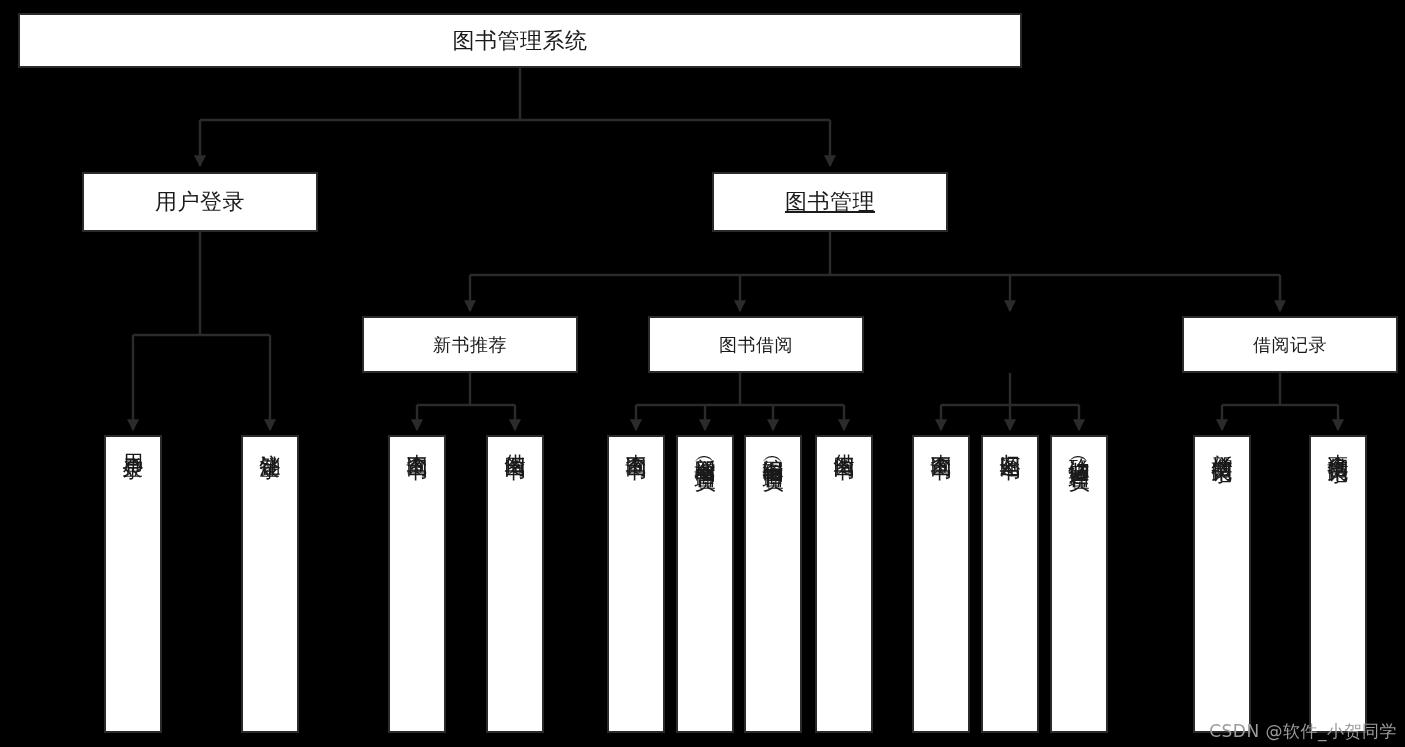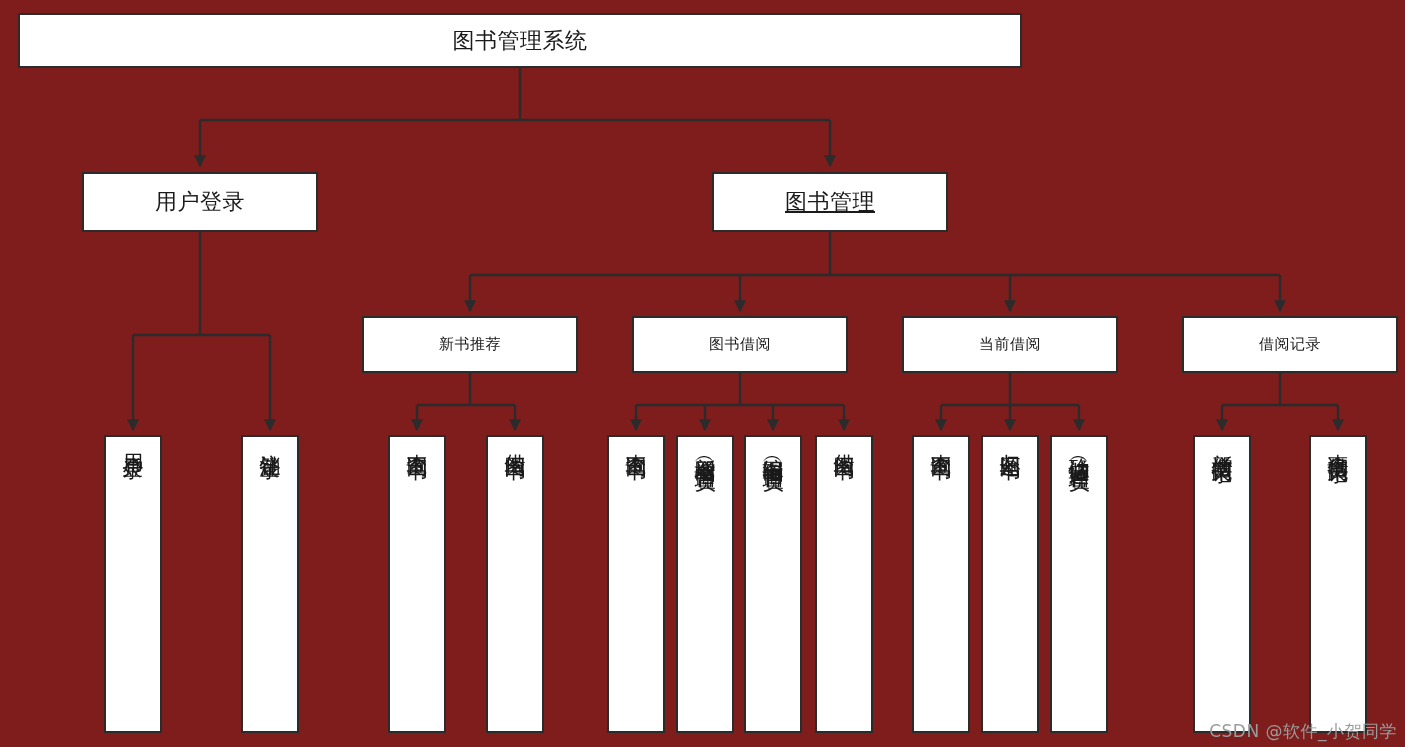--- a/index.html
+++ b/index.html
@@ -9,21 +9,21 @@
     background: #ffffff;
   }
   body {
     font-family: "DejaVu Sans", "Liberation Sans", sans-serif;
     color: #1a1a1a;
   }
   #diagram-root {
     position: relative;
     width: 1405px;
     height: 747px;
-    background: #7f1d1d;
+    background: #000000;
     overflow: hidden;
   }
   #edge-layer {
     position: absolute;
     left: 0;
     top: 0;
     width: 1405px;
     height: 747px;
     pointer-events: none;
   }
@@ -60,21 +60,21 @@
     max-height: 100%;
   }
   .node.leaf.align-top .node-label {
     margin-top: 4px;
   }
   .node.leaf.align-mid .node-label {
     margin-top: 0;
   }
   .node.root .node-label { font-size: 22px; }
   .node.level2 .node-label { font-size: 22px; }
-  .node.level3 .node-label { font-size: 15px; }
+  .node.level3 .node-label { font-size: 18px; }
   #watermark {
     position: absolute;
     right: 8px;
     bottom: 4px;
     font-size: 17px;
     color: #9b9b9b;
     letter-spacing: 0.5px;
     z-index: 5;
     user-select: none;
     white-space: nowrap;
@@ -143,25 +143,22 @@
   <div class="node level2" style="left:82px; top:172px; width:236px; height:60px;">
     <span class="node-label">用户登录</span>
   </div>
   <div class="node level2" style="left:712px; top:172px; width:236px; height:60px;text-decoration:underline;">
     <span class="node-label">图书管理</span>
   </div>
 
   <div class="node level3" style="left:362px; top:316px; width:216px; height:57px;">
     <span class="node-label">新书推荐</span>
   </div>
-  <div class="node level3" style="left:632px; top:316px; width:216px; height:57px;">
+  <div class="node level3" style="left:648px; top:316px; width:216px; height:57px;">
     <span class="node-label">图书借阅</span>
-  </div>
-  <div class="node level3" style="left:902px; top:316px; width:216px; height:57px;">
-    <span class="node-label">当前借阅</span>
   </div>
   <div class="node level3" style="left:1182px; top:316px; width:216px; height:57px;">
     <span class="node-label">借阅记录</span>
   </div>
 
   <div class="node leaf align-mid" style="left:104px; top:435px; width:58px; height:298px;">
     <span class="node-label">用户登录</span>
   </div>
   <div class="node leaf align-mid" style="left:241px; top:435px; width:58px; height:298px;">
     <span class="node-label">注销登录</span>

